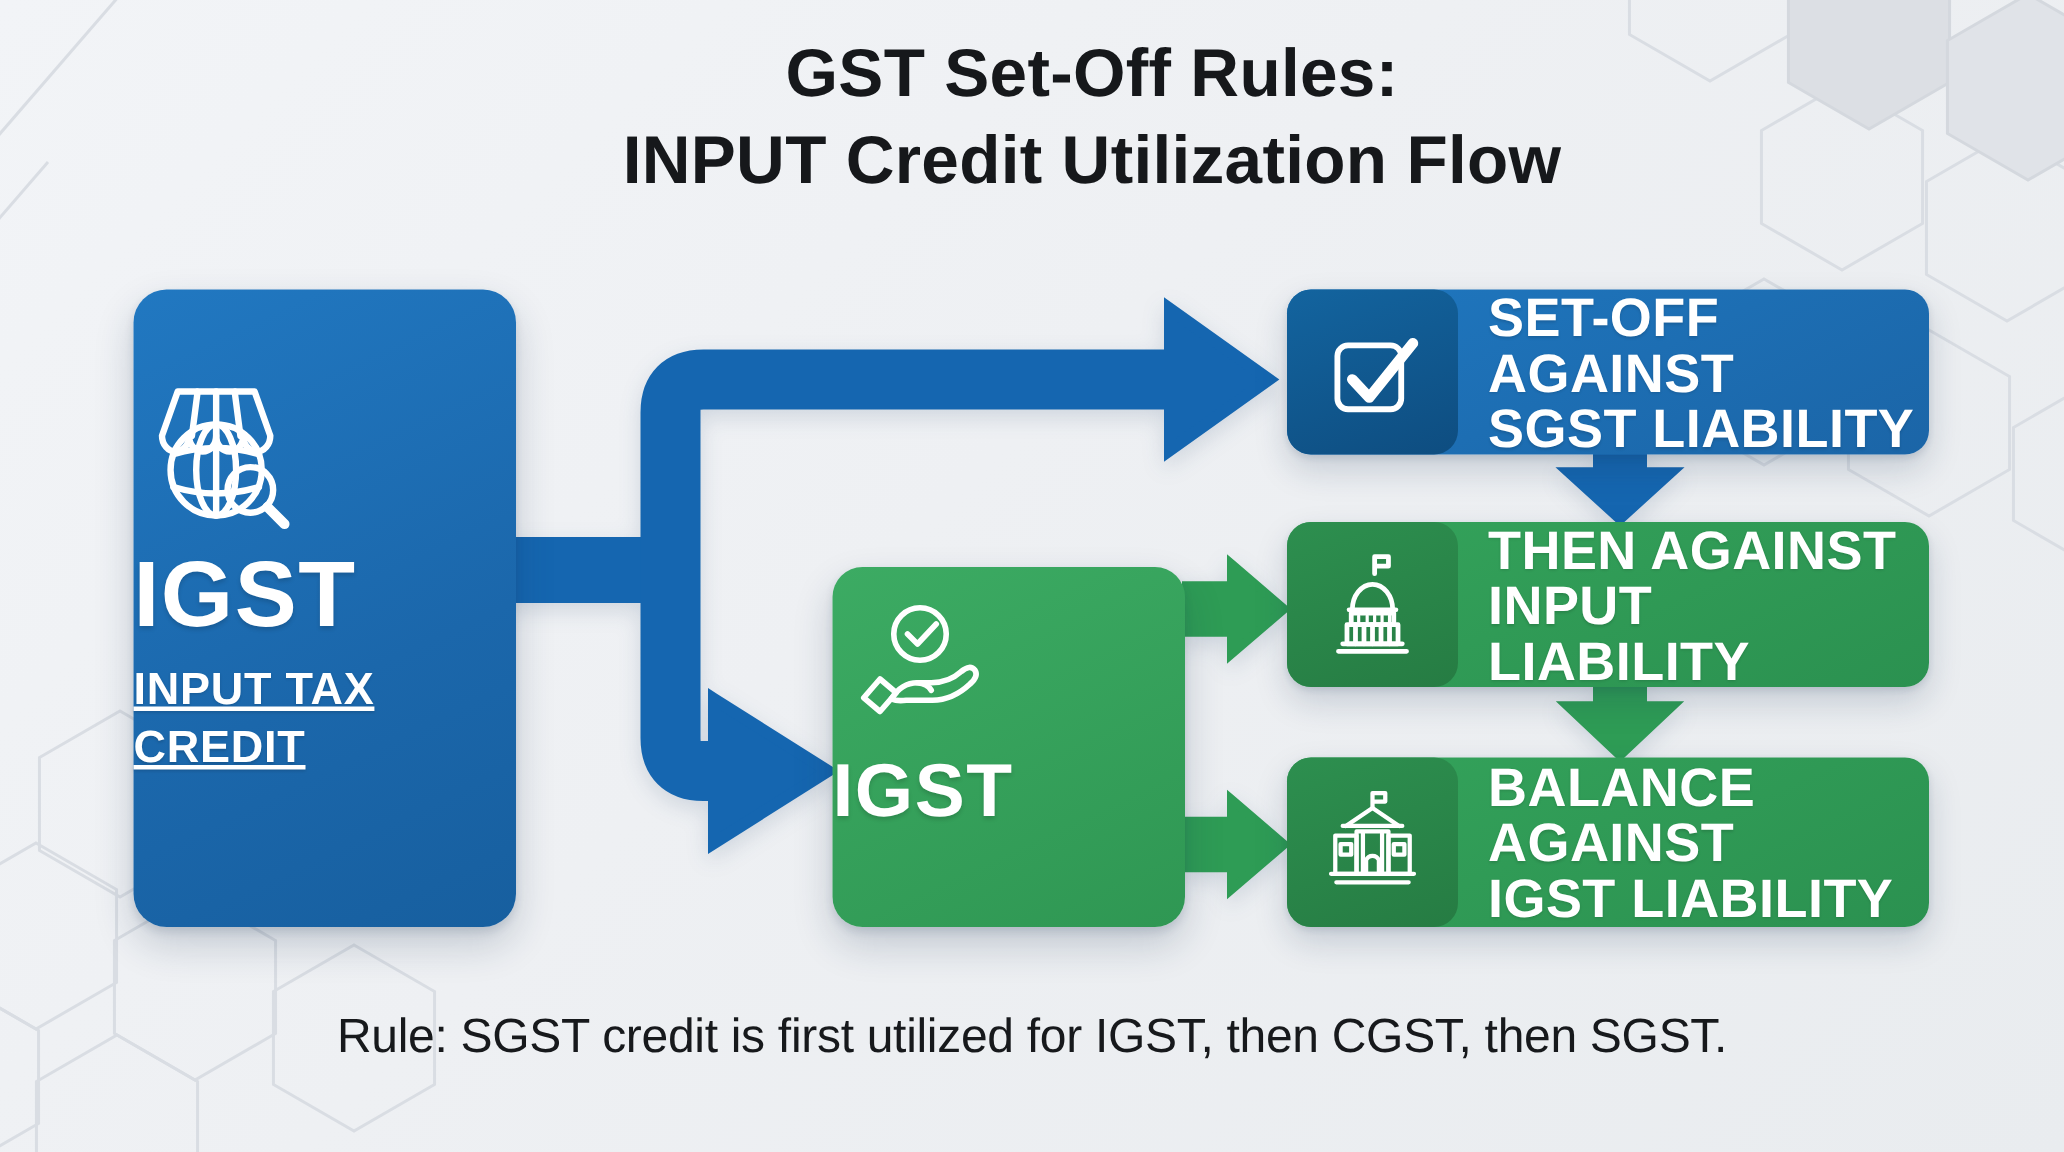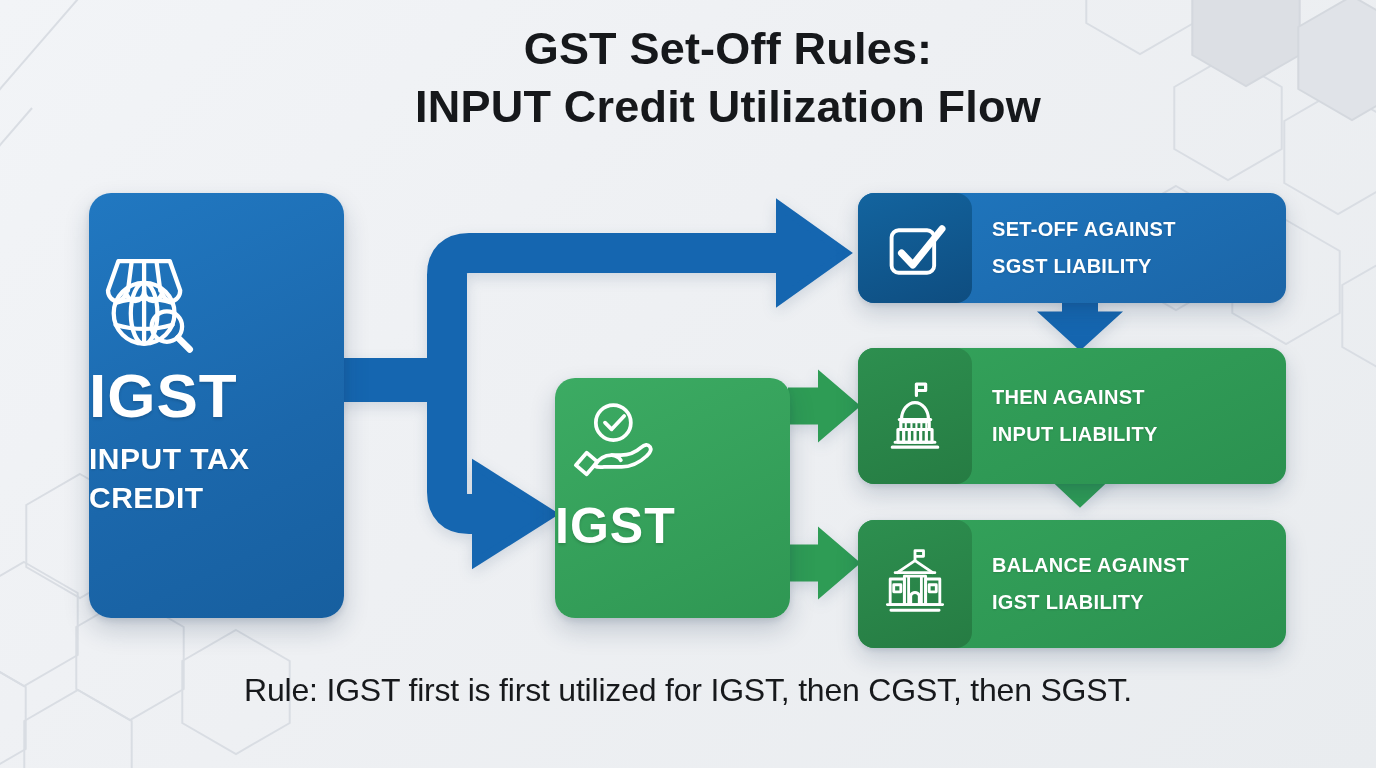--- a/index.html
+++ b/index.html
@@ -17,38 +17,38 @@
   }
 
   .node{position:absolute;border-radius:22px;color:#fff;text-align:left;
         box-shadow:0 12px 26px rgba(23,52,82,.20),0 3px 6px rgba(23,52,82,.12);}
   .src-box{left:89px;top:193px;width:255px;height:425px;
            background:linear-gradient(155deg,#2178c1 0%,#1b67ab 60%,#175f9f 100%);}
   .src-icon{margin:50px auto 0;width:114px;height:114px;}
   .src-acronym{font-size:62px;font-weight:700;line-height:62px;letter-spacing:1px;margin-top:4px;
                text-shadow:0 2px 3px rgba(0,0,0,.15);}
   .src-label{font-size:30px;font-weight:700;line-height:39px;margin-top:12px;letter-spacing:.5px;
-             text-shadow:0 1px 2px rgba(0,0,0,.15);}
+             text-shadow:0 1px 2px rgba(0,0,0,.15);text-decoration:underline;}
 
   .mid-box{left:555px;top:378px;width:235px;height:240px;border-radius:20px;
            background:linear-gradient(155deg,#3cab63,#2f9753);}
   .mid-icon{margin:18px auto 0;width:100px;height:100px;}
   .mid-acronym{font-size:50px;font-weight:700;line-height:52px;letter-spacing:1px;
                text-shadow:0 2px 3px rgba(0,0,0,.15);}
 
   .step{position:absolute;left:858px;width:428px;border-radius:16px;display:flex;align-items:center;
         color:#fff;box-shadow:0 10px 22px rgba(23,52,82,.18),0 2px 5px rgba(23,52,82,.12);}
   .step-1{top:193px;height:110px;background:linear-gradient(155deg,#1f77bf,#1b65a7);}
-  .step-2{top:348px;height:136px;background:linear-gradient(155deg,#34a35b,#2b9150);}
-  .step-3{top:520px;height:128px;background:linear-gradient(155deg,#34a35b,#2b9150);}
+  .step-2{top:348px;height:110px;background:linear-gradient(155deg,#34a35b,#2b9150);}
+  .step-3{top:505px;height:113px;background:linear-gradient(155deg,#34a35b,#2b9150);}
   .tile{width:114px;height:100%;border-radius:16px;flex:none;display:flex;align-items:center;justify-content:center;}
   .tile-blue{background:linear-gradient(160deg,#13649f,#0e4d80);}
   .tile-green{background:linear-gradient(160deg,#2d8f4f,#267c43);}
   .tile svg{width:78px;height:78px;}
-  .step-text{margin-left:20px;text-align:left;font-size:20px;font-weight:700;line-height:37px;
+  .step-text{margin-left:20px;text-align:left;font-size:36px;font-weight:700;line-height:37px;
              letter-spacing:.3px;text-shadow:0 1px 2px rgba(0,0,0,.14);}
 
   .rule{position:absolute;top:672px;left:0;width:100%;text-align:center;
         font-size:32px;color:#17191c;letter-spacing:-.2px;}
   .rule .rule-label{font-weight:400;}
   .ic{stroke:#fff;fill:none;stroke-linecap:round;stroke-linejoin:round;}
 </style>
 </head>
 <body>
 
@@ -192,16 +192,16 @@
         </g>
       </svg>
     </div>
     <div class="step-text">
       <div>BALANCE AGAINST</div>
       <div>IGST LIABILITY</div>
     </div>
   </div>
 
   <div class="rule">
-    <span class="rule-label">Rule</span><span>: IGST first is first utilized for IGST, then CGST, then SGST.</span>
+    <span class="rule-label">Rule</span><span>: SGST credit is first utilized for IGST, then CGST, then SGST.</span>
   </div>
 
 </div>
 
 </body></html>

